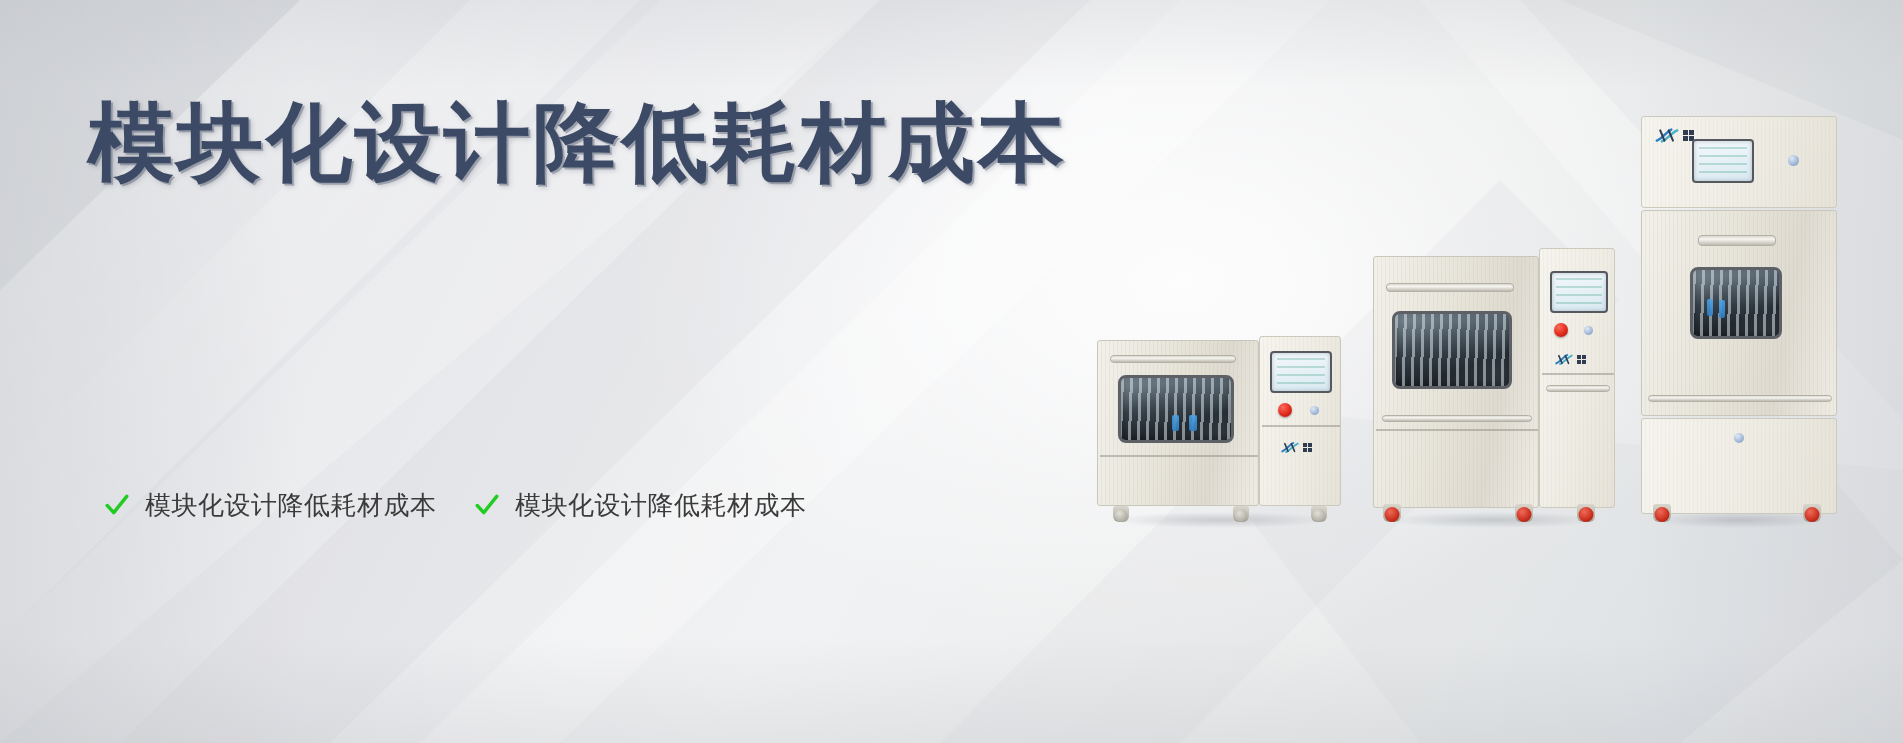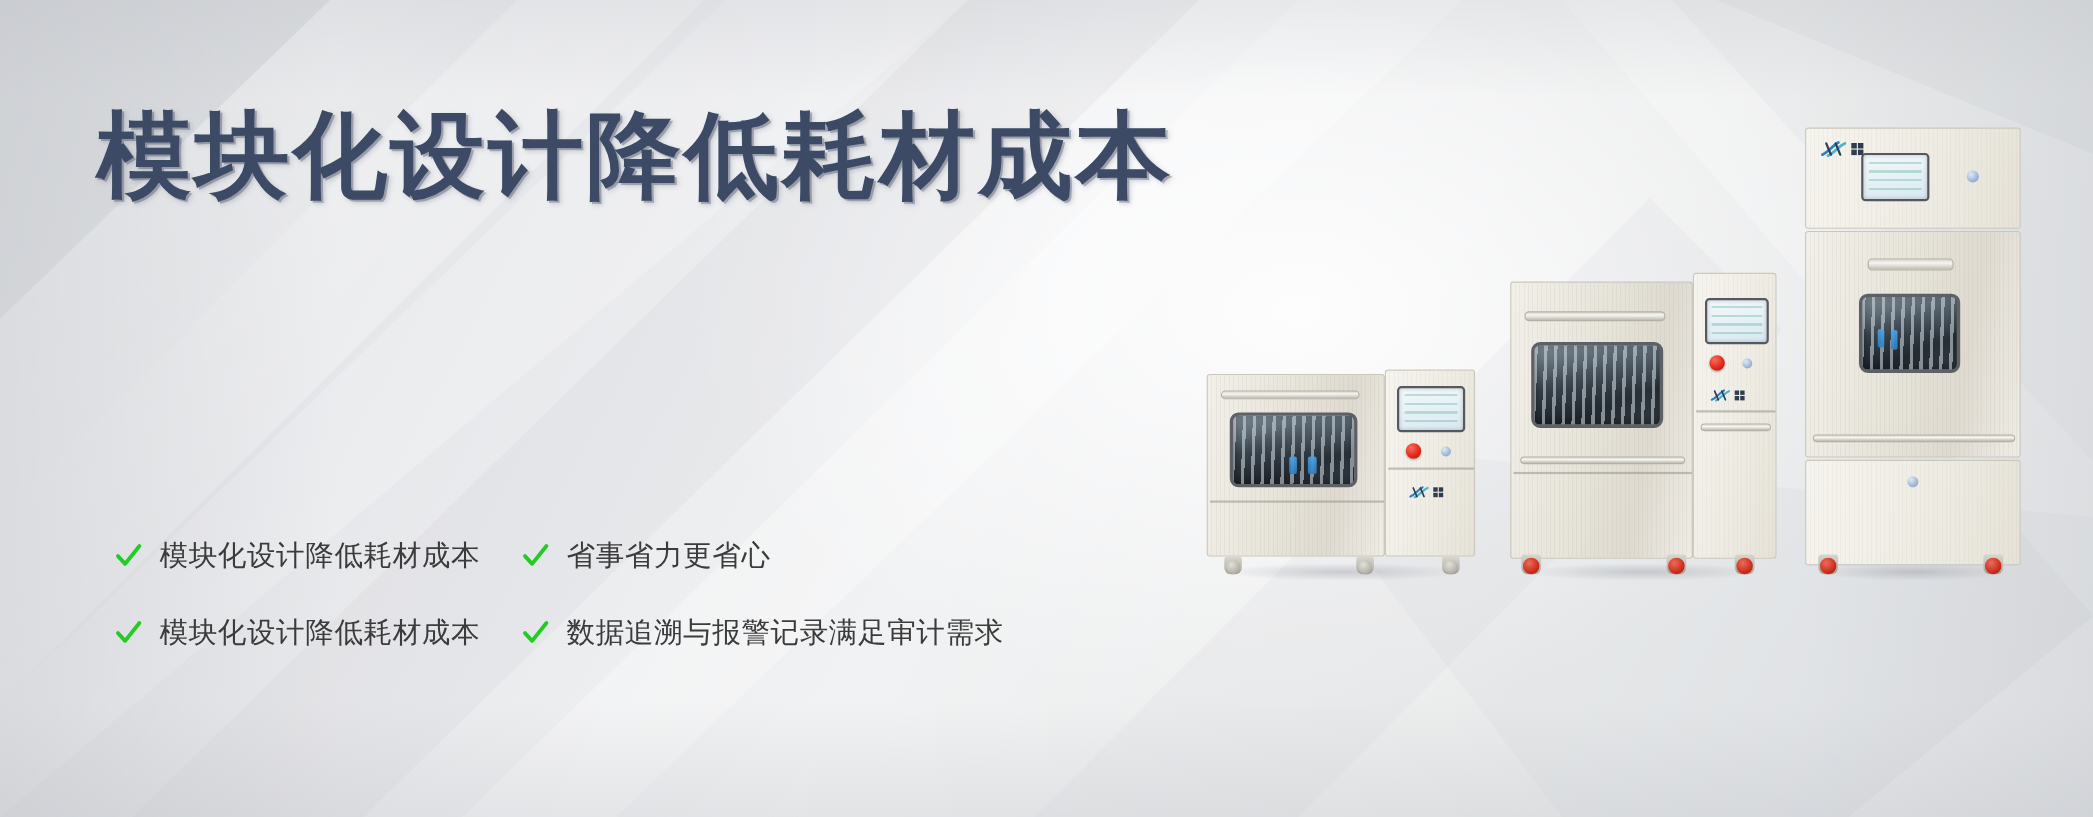--- a/index.html
+++ b/index.html
@@ -223,40 +223,28 @@
 
     <div class="features">
 
       <div class="feature">
         <svg class="check" viewBox="0 0 24 24" xmlns="http://www.w3.org/2000/svg">
           <path d="M3 12.5 L9 19 L21 4" fill="none" stroke="#22cc22" stroke-width="3.2" stroke-linecap="round" stroke-linejoin="round"></path>
         </svg>
         <span class="feature-text">模块化设计降低耗材成本</span>
       </div>
 
-      <div class="feature">
-        <svg class="check" viewBox="0 0 24 24" xmlns="http://www.w3.org/2000/svg">
-          <path d="M3 12.5 L9 19 L21 4" fill="none" stroke="#22cc22" stroke-width="3.2" stroke-linecap="round" stroke-linejoin="round"></path>
-        </svg>
-        <span class="feature-text">省事省力更省心</span>
-      </div>
 
       <div class="feature">
         <svg class="check" viewBox="0 0 24 24" xmlns="http://www.w3.org/2000/svg">
           <path d="M3 12.5 L9 19 L21 4" fill="none" stroke="#22cc22" stroke-width="3.2" stroke-linecap="round" stroke-linejoin="round"></path>
         </svg>
         <span class="feature-text">模块化设计降低耗材成本</span>
       </div>
 
-      <div class="feature">
-        <svg class="check" viewBox="0 0 24 24" xmlns="http://www.w3.org/2000/svg">
-          <path d="M3 12.5 L9 19 L21 4" fill="none" stroke="#22cc22" stroke-width="3.2" stroke-linecap="round" stroke-linejoin="round"></path>
-        </svg>
-        <span class="feature-text">数据追溯与报警记录满足审计需求</span>
-      </div>
 
     </div>
   </div>
 
   <div class="machines">
 
     <div class="machine" style="left:14px; top:332px; width:246px; height:190px;">
       <div class="mach-shadow"></div>
 
       <div class="steel" style="position:absolute; left:0; top:8px; width:162px; height:166px; border-radius:3px;">

